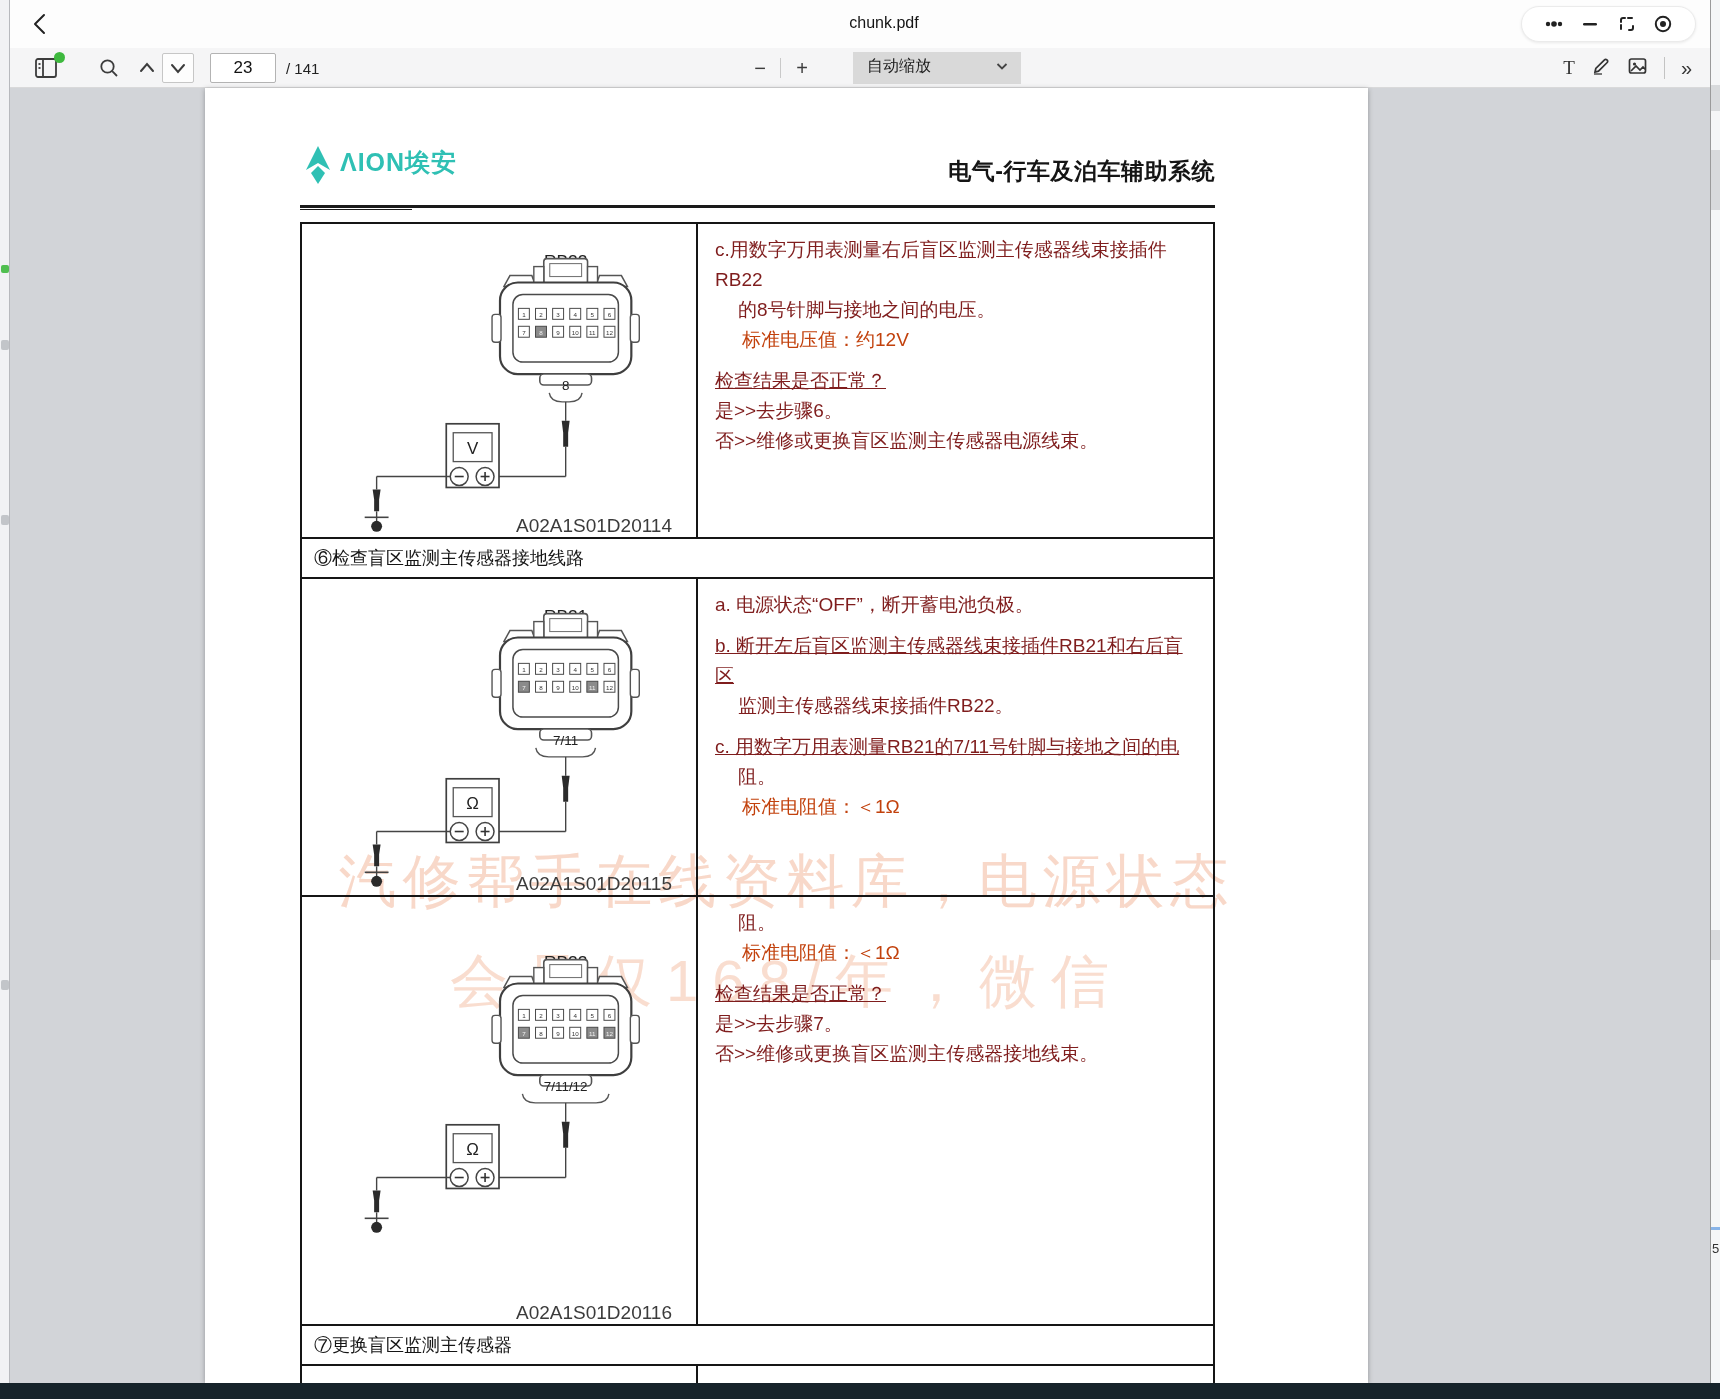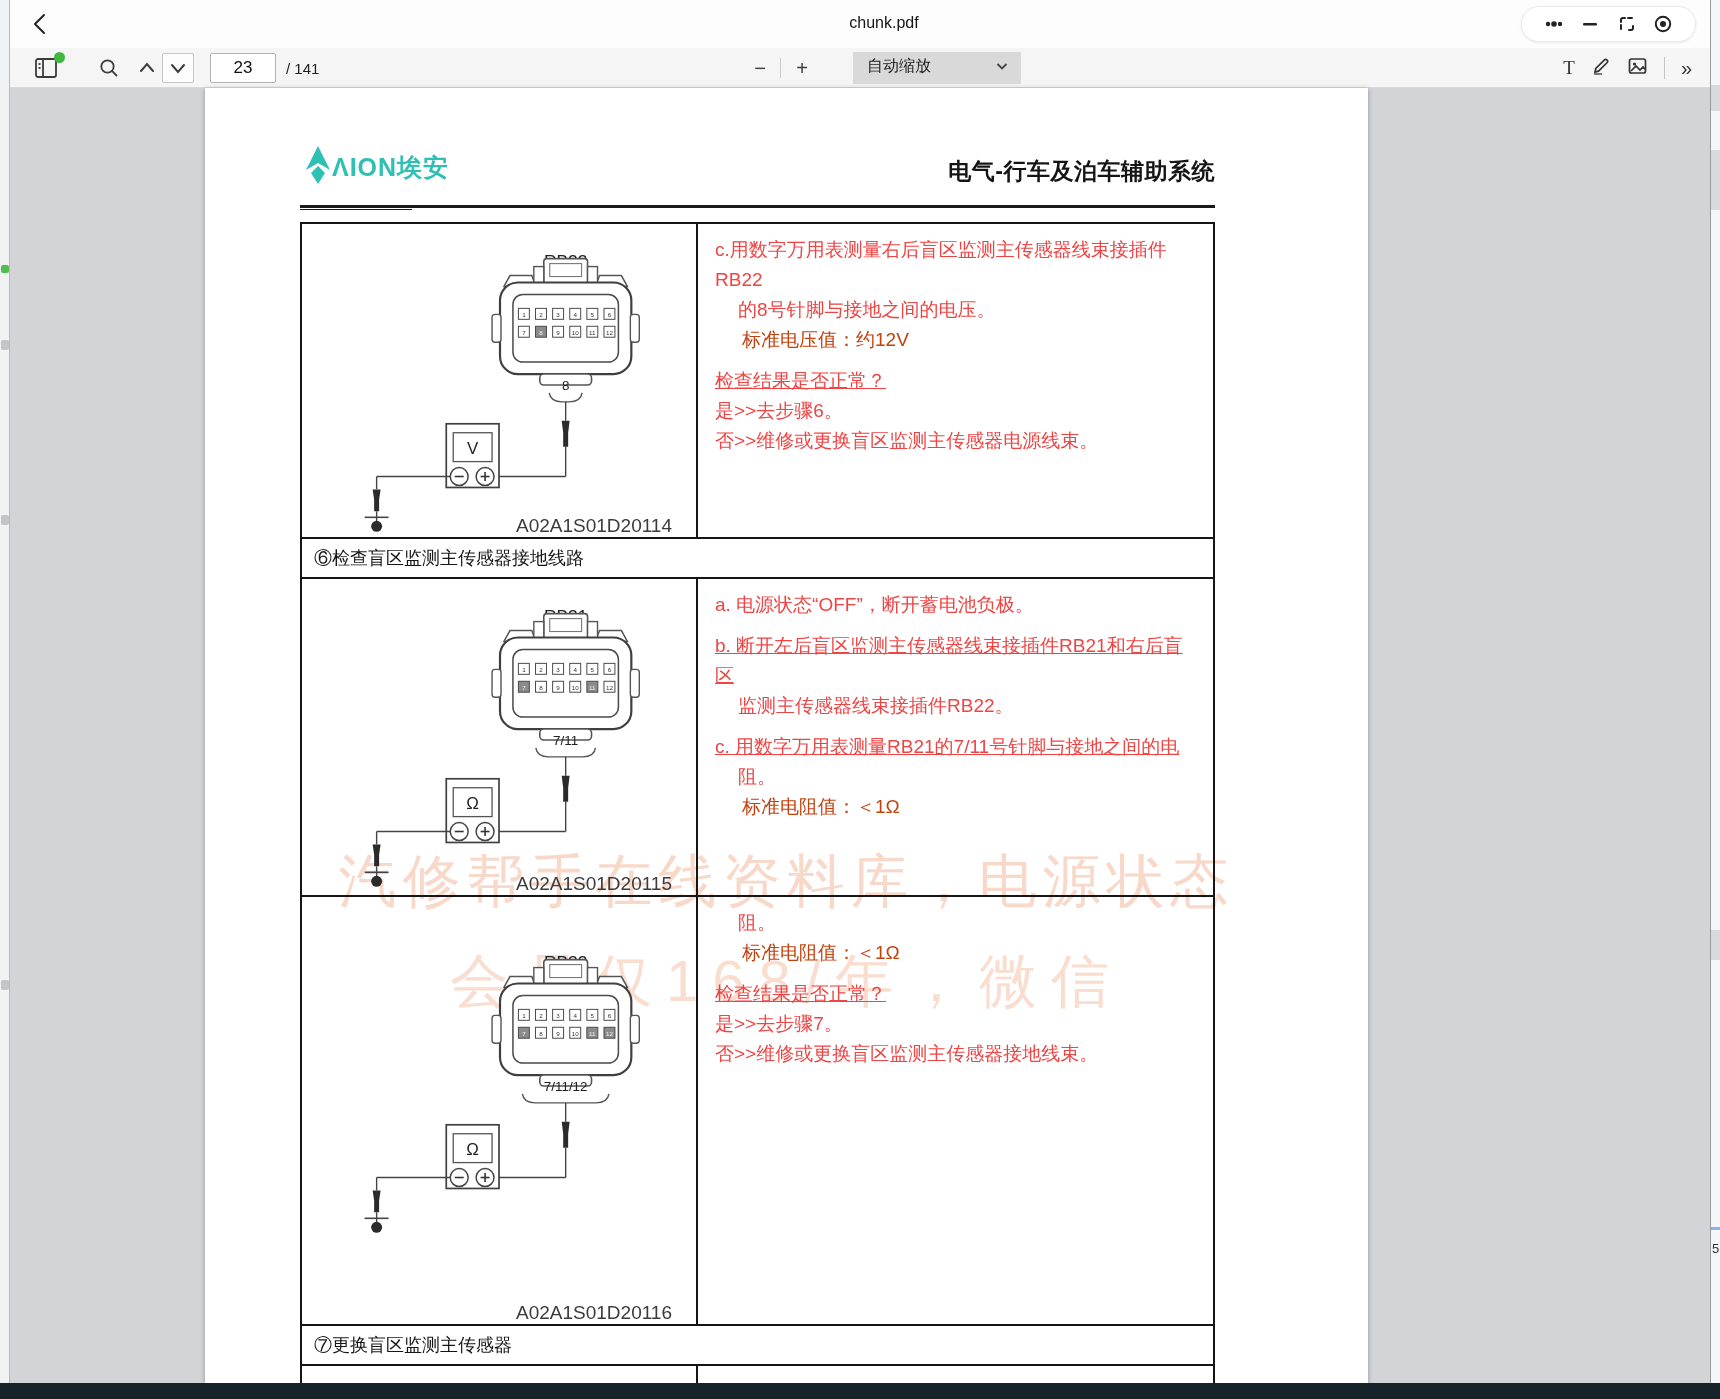--- a/index.html
+++ b/index.html
@@ -46,33 +46,33 @@
 
   
   .content{position:absolute;left:0;top:88px;width:100%;height:1295px;background:#d2d4d8;}
   .page{position:absolute;left:195px;top:0;width:1163px;height:1295px;background:#fff;box-shadow:0 1px 5px rgba(0,0,0,.3);overflow:hidden;}
 
   .watermark{position:absolute;left:0;width:1163px;text-align:center;color:#f7d2c0;white-space:nowrap;z-index:1;pointer-events:none;}
   .wm1{top:755px;font-size:58px;letter-spacing:6px;opacity:.85;}
   .wm2{top:855px;font-size:58px;letter-spacing:14px;opacity:.75;}
 
   .pg-header{position:absolute;left:95px;top:0;width:915px;height:130px;z-index:2;}
-  .logo{position:absolute;left:5px;top:58px;display:flex;align-items:flex-end;gap:1px;}
+  .logo{position:absolute;left:5px;top:58px;display:flex;align-items:flex-start;gap:9px;}
   .logo-text{font-size:25px;font-weight:bold;color:#2fc0b4;letter-spacing:1px;}
   .hdr-title{position:absolute;right:0;top:68px;font-size:23px;font-weight:bold;color:#151515;letter-spacing:.5px;}
   .hdr-rule{position:absolute;left:0;top:117px;width:915px;height:3px;background:#1a1a1a;}
   .hdr-rule2{position:absolute;left:0;top:121px;width:112px;height:1px;background:#1a1a1a;}
 
   .doc-table{position:absolute;left:95px;top:134px;width:915px;z-index:2;border:2px solid #151515;border-bottom:none;}
   .trow{position:relative;width:100%;border-bottom:2px solid #151515;}
   .cellL{position:absolute;left:0;top:0;width:396px;height:100%;border-right:2px solid #151515;}
   .cellR{position:absolute;left:398px;top:0;width:513px;height:100%;padding:11px 14px 0 15px;}
   .figcode{position:absolute;right:24px;bottom:0;font-size:19px;color:#3b3b3b;}
   .dia{position:absolute;left:0;top:0;width:396px;height:315px;}
-  .ln{font-size:19px;line-height:30px;color:#ef4444;}
+  .ln{font-size:19px;line-height:30px;color:#7f1d1d;}
   .ln.cont{padding-left:23px;}
   .ln.std{padding-left:27px;color:#c2410c;font-weight:500;}
   .ln.gap{margin-top:11px;text-decoration:underline;}
   .step-row{font-size:18px;color:#151515;padding:7px 12px;line-height:24px;font-family:Liberation Serif, serif;}
 
   svg text{font-family:"Liberation Sans",sans-serif;}
 </style>
 </head>
 <body>
 

